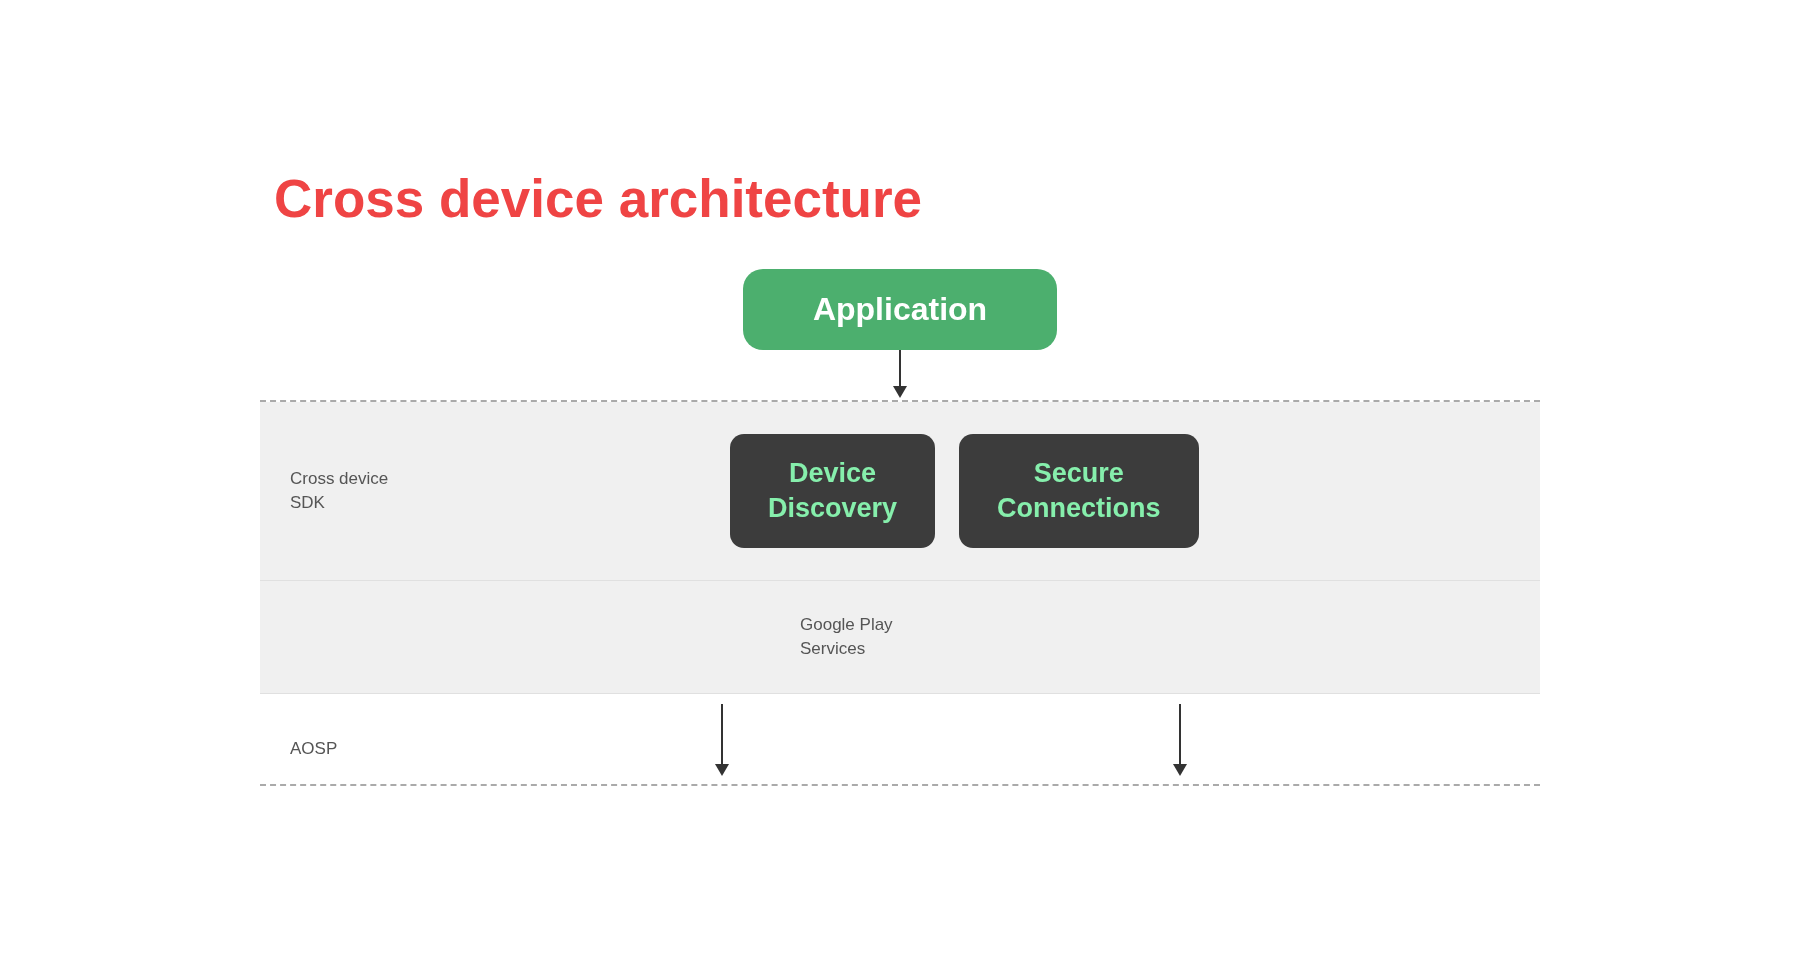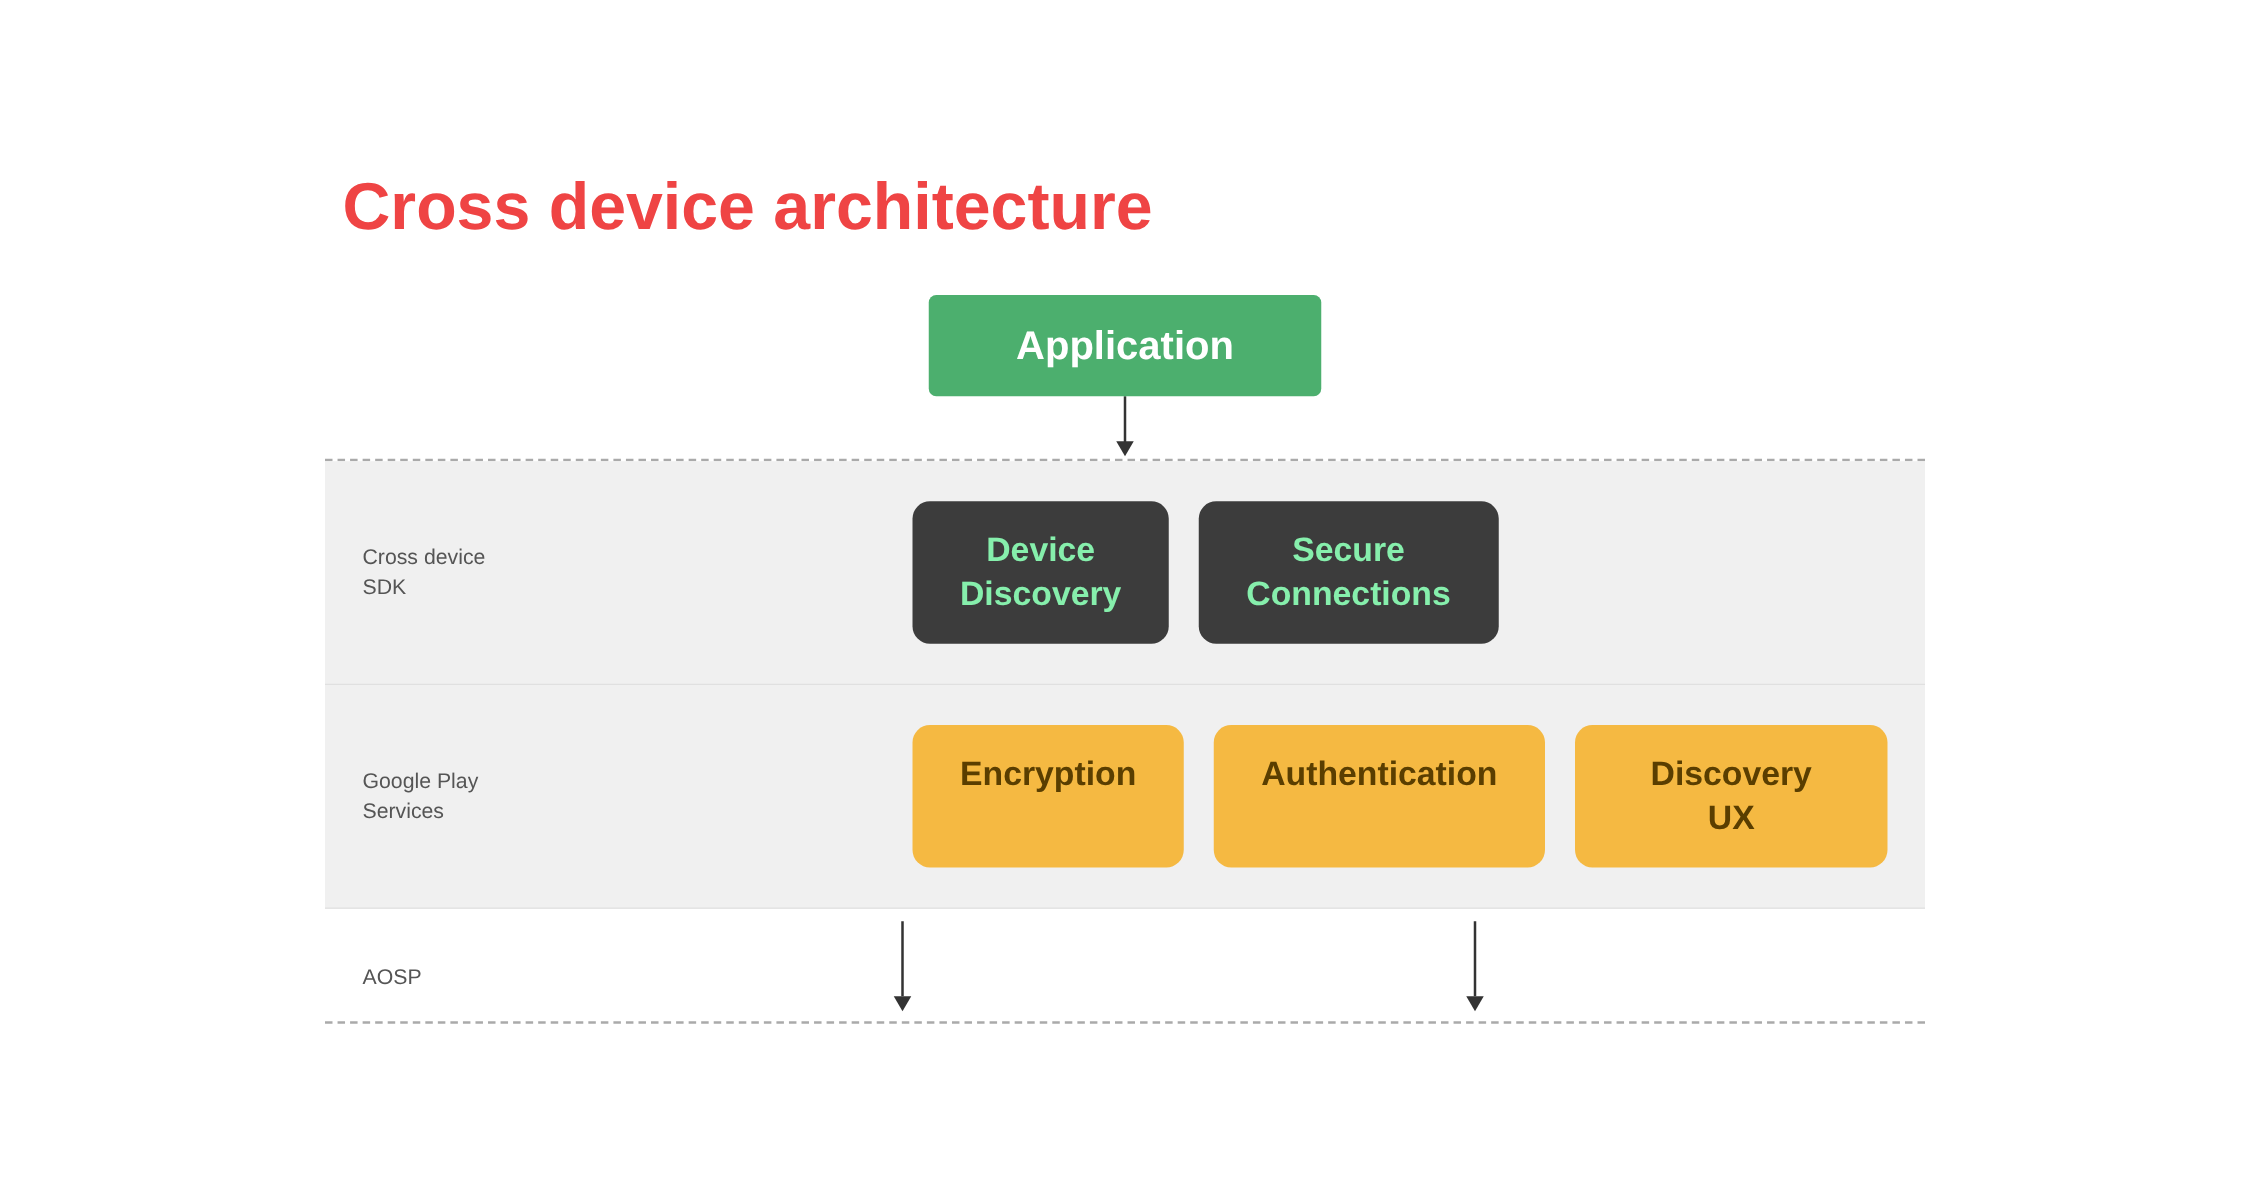--- a/index.html
+++ b/index.html
@@ -38,21 +38,21 @@
       margin-bottom: 0;
       position: relative;
       z-index: 2;
     }
     .app-box {
       background: #4caf6e;
       color: #fff;
       font-size: 32px;
       font-weight: 600;
       padding: 22px 70px;
-      border-radius: 6px;
+      border-radius: 20px;
       text-align: center;
     }
 
     
     .arrow-down-app {
       display: flex;
       justify-content: center;
       height: 50px;
       position: relative;
     }
@@ -170,27 +170,22 @@
     <hr class="dashed-line">
 
     <div class="grey-band" style="padding: 32px 30px;">
       <div class="band-label">Cross device<br>SDK</div>
       <div class="sdk-band-items">
         <div class="dark-box">Device<br>Discovery</div>
         <div class="dark-box">Secure<br>Connections</div>
       </div>
     </div>
 
-    <div class="grey-band" style="padding: 32px 30px; border-top: none;">
+    <div class="grey-band" style="padding: 32px 30px; border-top: none; flex-direction: column;">
       <div class="band-label">Google Play<br>Services</div>
-      <div class="gps-band-items">
-        <div class="yellow-box">Encryption</div>
-        <div class="yellow-box">Authentication</div>
-        <div class="yellow-box">Discovery UX</div>
-      </div>
     </div>
 
     <div style="display:flex; align-items:center; padding: 0 30px; margin-top: 10px;">
       <div class="band-label" style="padding-top:10px;">AOSP</div>
 
       <div style="position:relative; flex:1; margin-left:40px; height: 80px;">
 
         <div style="position:absolute; left: 185px; top:0; display:flex; flex-direction:column; align-items:center;">
           <div style="width:2px; height:60px; background:#333;"></div>
           <div style="width:0;height:0;border-left:7px solid transparent;border-right:7px solid transparent;border-top:12px solid #333;"></div>

